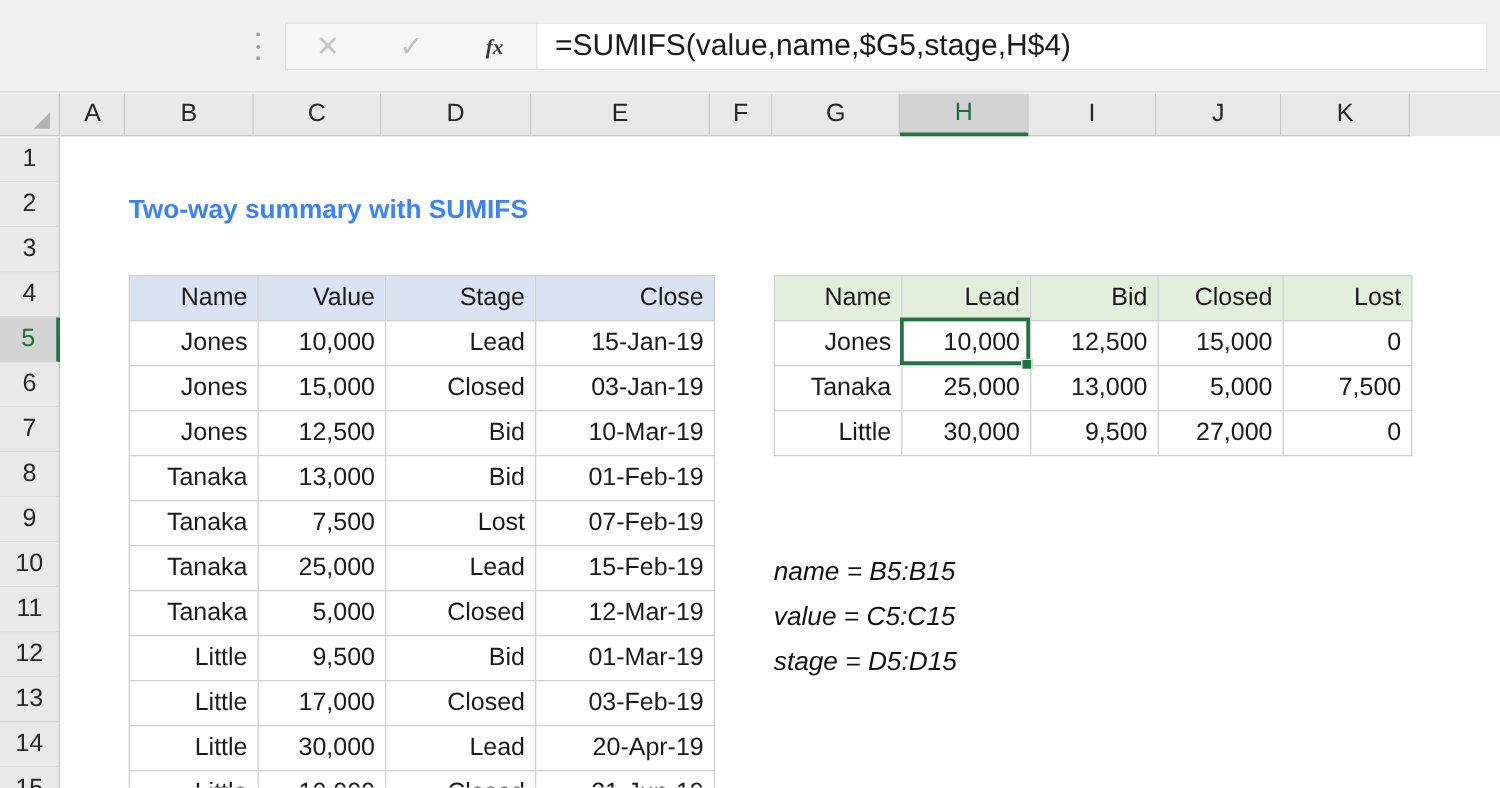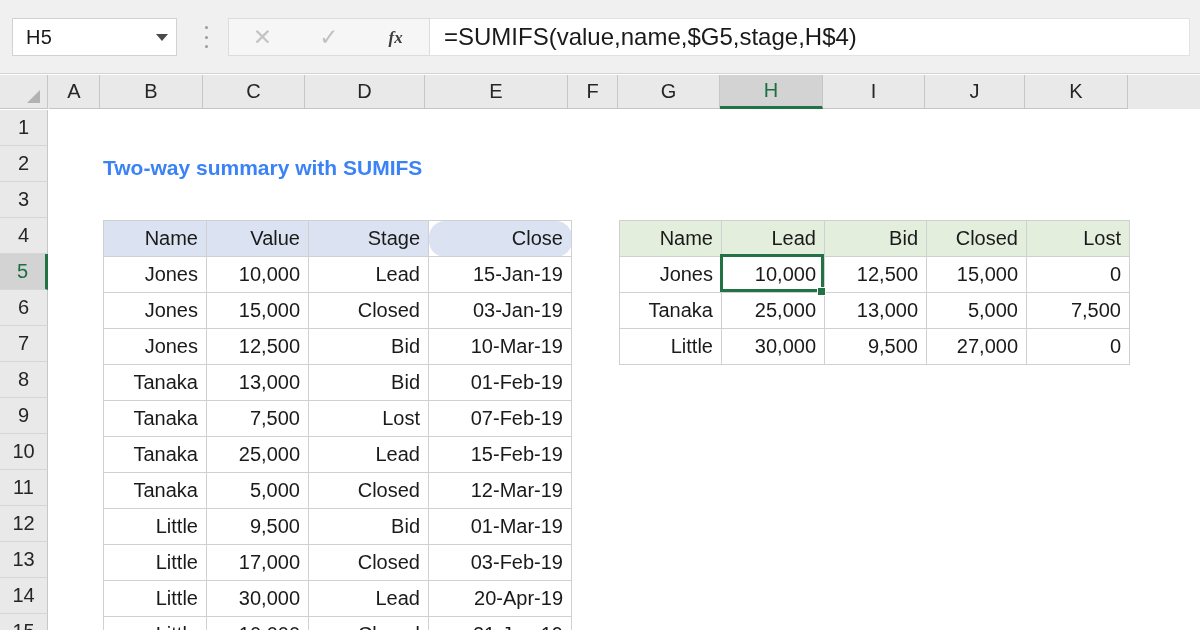--- a/index.html
+++ b/index.html
@@ -150,21 +150,21 @@
   }
   .hdr-blue  { background: #dbe2f1; }
   .hdr-green { background: #e4eedd; }
   .num { text-align: right; }
   .txt { text-align: right; }
 
   
   #left-table .c-name  { width: 103px; }
   #left-table .c-value { width: 102px; }
   #left-table .c-stage { width: 120px; }
-  #left-table .c-close { width: 143px; border-radius: 16px; }
+  #left-table .c-close { width: 143px; }
 
   
   #right-table .c-rname   { width: 102px; }
   #right-table .c-lead    { width: 103px; }
   #right-table .c-bid     { width: 102px; }
   #right-table .c-closed  { width: 100px; }
   #right-table .c-lost    { width: 103px; }
 
   
   #selected-cell {
@@ -193,26 +193,20 @@
     color: #111111;
     line-height: 36px;
     white-space: nowrap;
   }
 </style>
 </head>
 <body>
 
 <div id="formula-bar-area">
 
-  <div id="name-box">
-    <span id="name-box-text">H5</span>
-    <span id="name-box-arrow">
-      <span class="caret-down"></span>
-    </span>
-  </div>
 
   <div id="grip-dots">
     <i></i>
     <i></i>
     <i></i>
   </div>
 
   <div id="fx-group">
     <div class="fx-btn" id="cancel-icon">
       <span class="gly">✕</span>
@@ -431,14 +425,19 @@
           <td class="num">9,500</td>
           <td class="num">27,000</td>
           <td class="num">0</td>
         </tr>
       </tbody>
   </table>
 
   <div id="selected-cell"></div>
   <div id="fill-handle"></div>
 
+  <div id="legend">
+      <div class="legend-line">name = B5:B15</div>
+      <div class="legend-line">value = C5:C15</div>
+      <div class="legend-line">stage = D5:D15</div>
+    </div>
 
 </div>
 
 </body></html>

